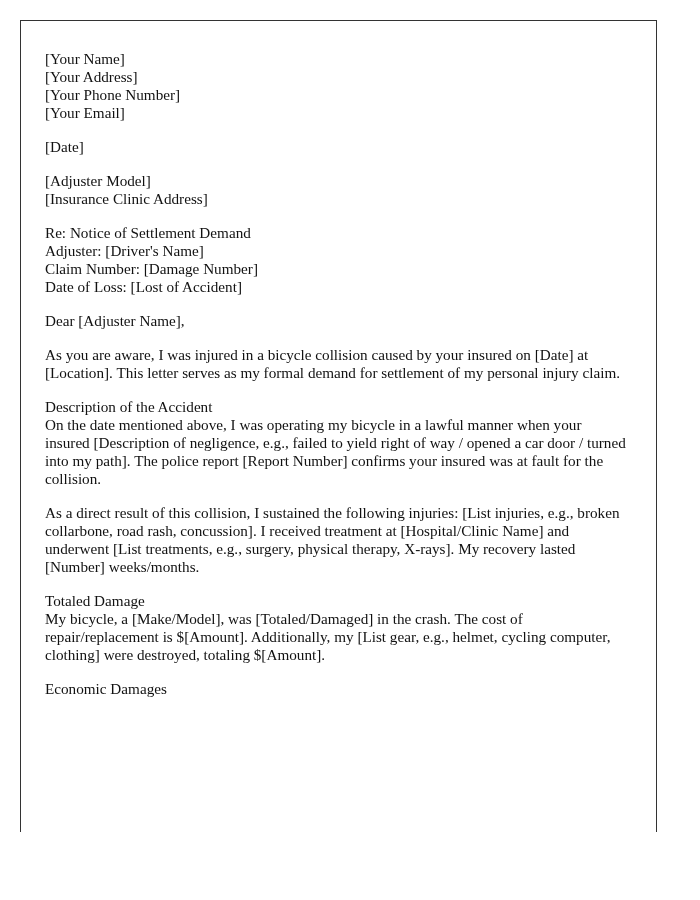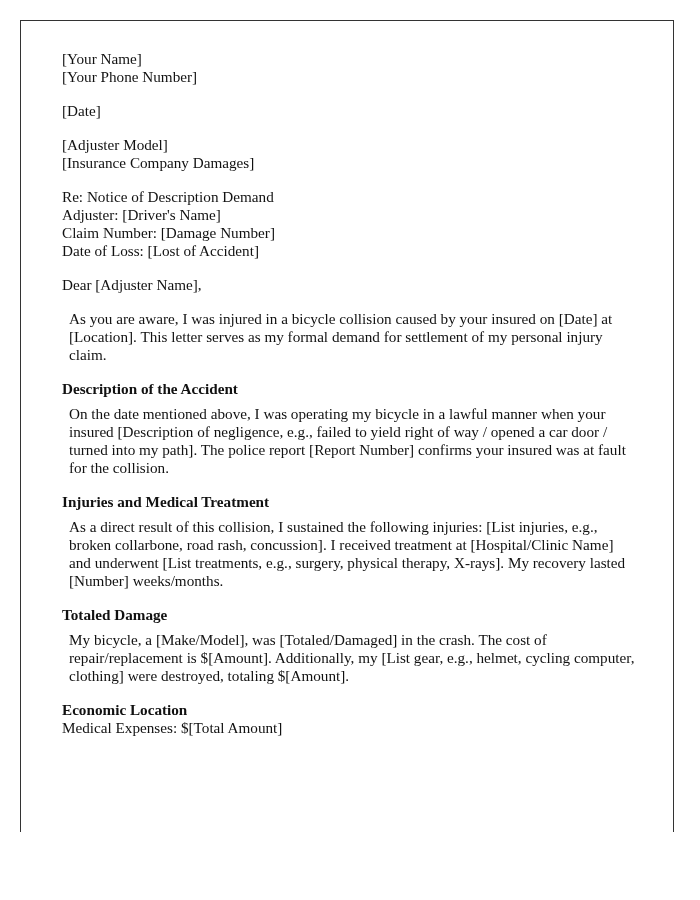--- a/index.html
+++ b/index.html
@@ -14,90 +14,90 @@
       overflow: hidden;
       font-family: "Liberation Serif", "DejaVu Serif", serif;
       color: #111111;
     }
     .page {
       position: absolute;
       left: 20px;
       top: 20px;
       width: 583px;
       height: 782px;
-      padding: 29px 28px 0 41px;
+      padding: 29px 28px 0 24px;
       border-left: 1px solid #333333;
       border-right: 1px solid #333333;
       border-top: 1px solid #333333;
       overflow: hidden;
       box-sizing: content-box;
       font-size: 15.2px;
       line-height: 18px;
     }
     .block {
       margin: 0 0 16px 0;
     }
     .line {
       display: block;
     }
     .heading {
-      font-weight: bold;
+      font-weight: normal;
       display: block;
     }
     p {
-      margin: 7px;
+      margin: 0;
     }
   </style>
 </head>
 <body>
 
 <div class="page">
 
   <div class="block">
     <span class="line">[Your Name]</span>
+    <span class="line">[Your Address]</span>
     <span class="line">[Your Phone Number]</span>
+    <span class="line">[Your Email]</span>
   </div>
 
   <div class="block">
     <span class="line">[Date]</span>
   </div>
 
   <div class="block">
     <span class="line">[Adjuster Model]</span>
-    <span class="line">[Insurance Company Damages]</span>
+    <span class="line">[Insurance Clinic Address]</span>
   </div>
 
   <div class="block">
-    <span class="line">Re: Notice of Description Demand</span>
+    <span class="line">Re: Notice of Settlement Demand</span>
     <span class="line">Adjuster: [Driver's Name]</span>
     <span class="line">Claim Number: [Damage Number]</span>
     <span class="line">Date of Loss: [Lost of Accident]</span>
   </div>
 
   <div class="block">
     <span class="line">Dear [Adjuster Name],</span>
   </div>
 
   <div class="block">
     <p>As you are aware, I was injured in a bicycle collision caused by your insured on [Date] at [Location]. This letter serves as my formal demand for settlement of my personal injury claim.</p>
   </div>
 
   <div class="block">
     <span class="heading">Description of the Accident</span>
     <p>On the date mentioned above, I was operating my bicycle in a lawful manner when your insured [Description of negligence, e.g., failed to yield right of way / opened a car door / turned into my path]. The police report [Report Number] confirms your insured was at fault for the collision.</p>
   </div>
 
   <div class="block">
-    <span class="heading">Injuries and Medical Treatment</span>
     <p>As a direct result of this collision, I sustained the following injuries: [List injuries, e.g., broken collarbone, road rash, concussion]. I received treatment at [Hospital/Clinic Name] and underwent [List treatments, e.g., surgery, physical therapy, X-rays]. My recovery lasted [Number] weeks/months.</p>
   </div>
 
   <div class="block">
     <span class="heading">Totaled Damage</span>
     <p>My bicycle, a [Make/Model], was [Totaled/Damaged] in the crash. The cost of repair/replacement is $[Amount]. Additionally, my [List gear, e.g., helmet, cycling computer, clothing] were destroyed, totaling $[Amount].</p>
   </div>
 
   <div class="block">
-    <span class="heading">Economic Location</span>
-    <span class="line">Medical Expenses: $[Total Amount]</span>
+    <span class="heading">Economic Damages</span>
   </div>
 
 </div>
 
 </body></html>

